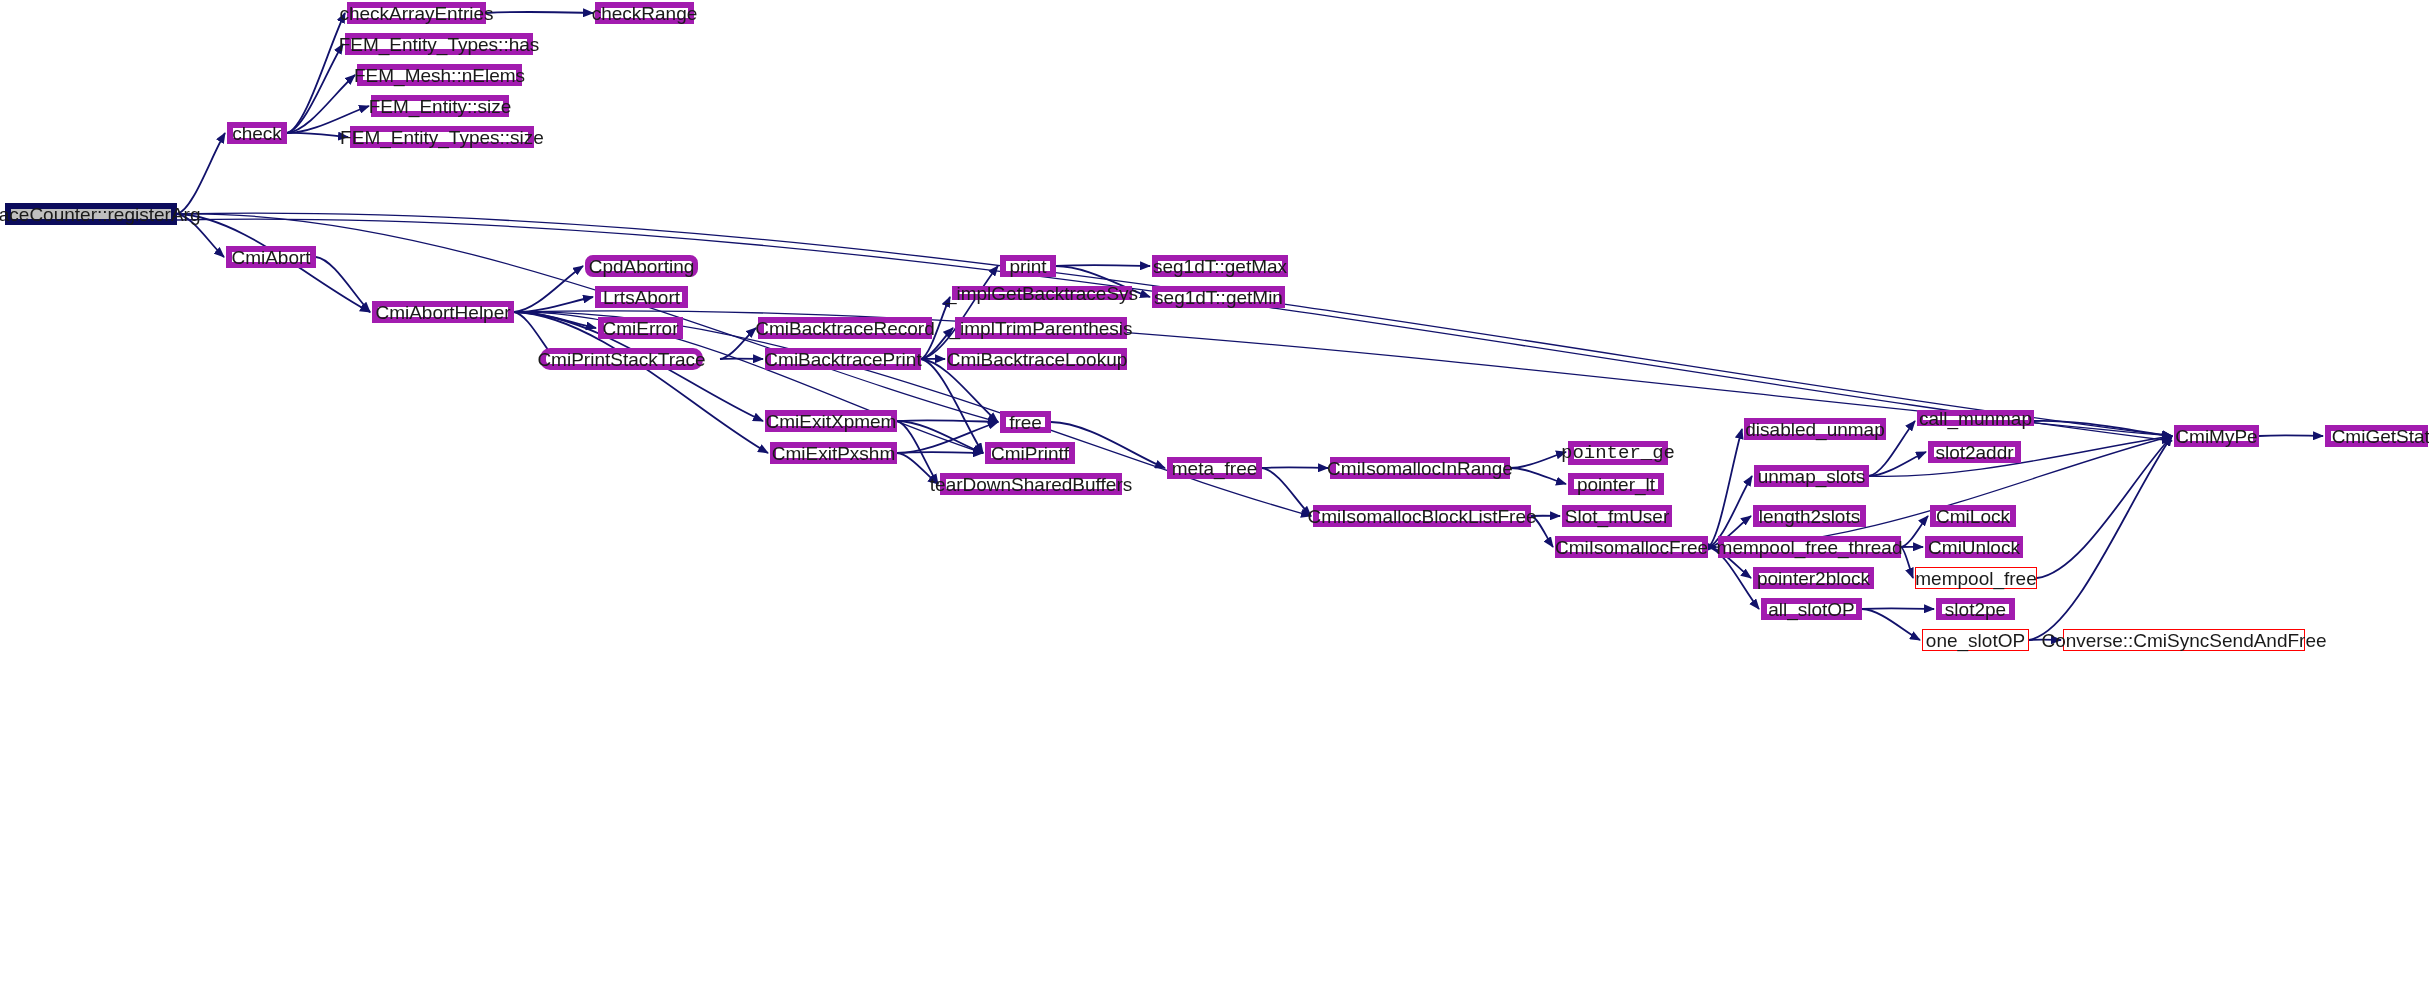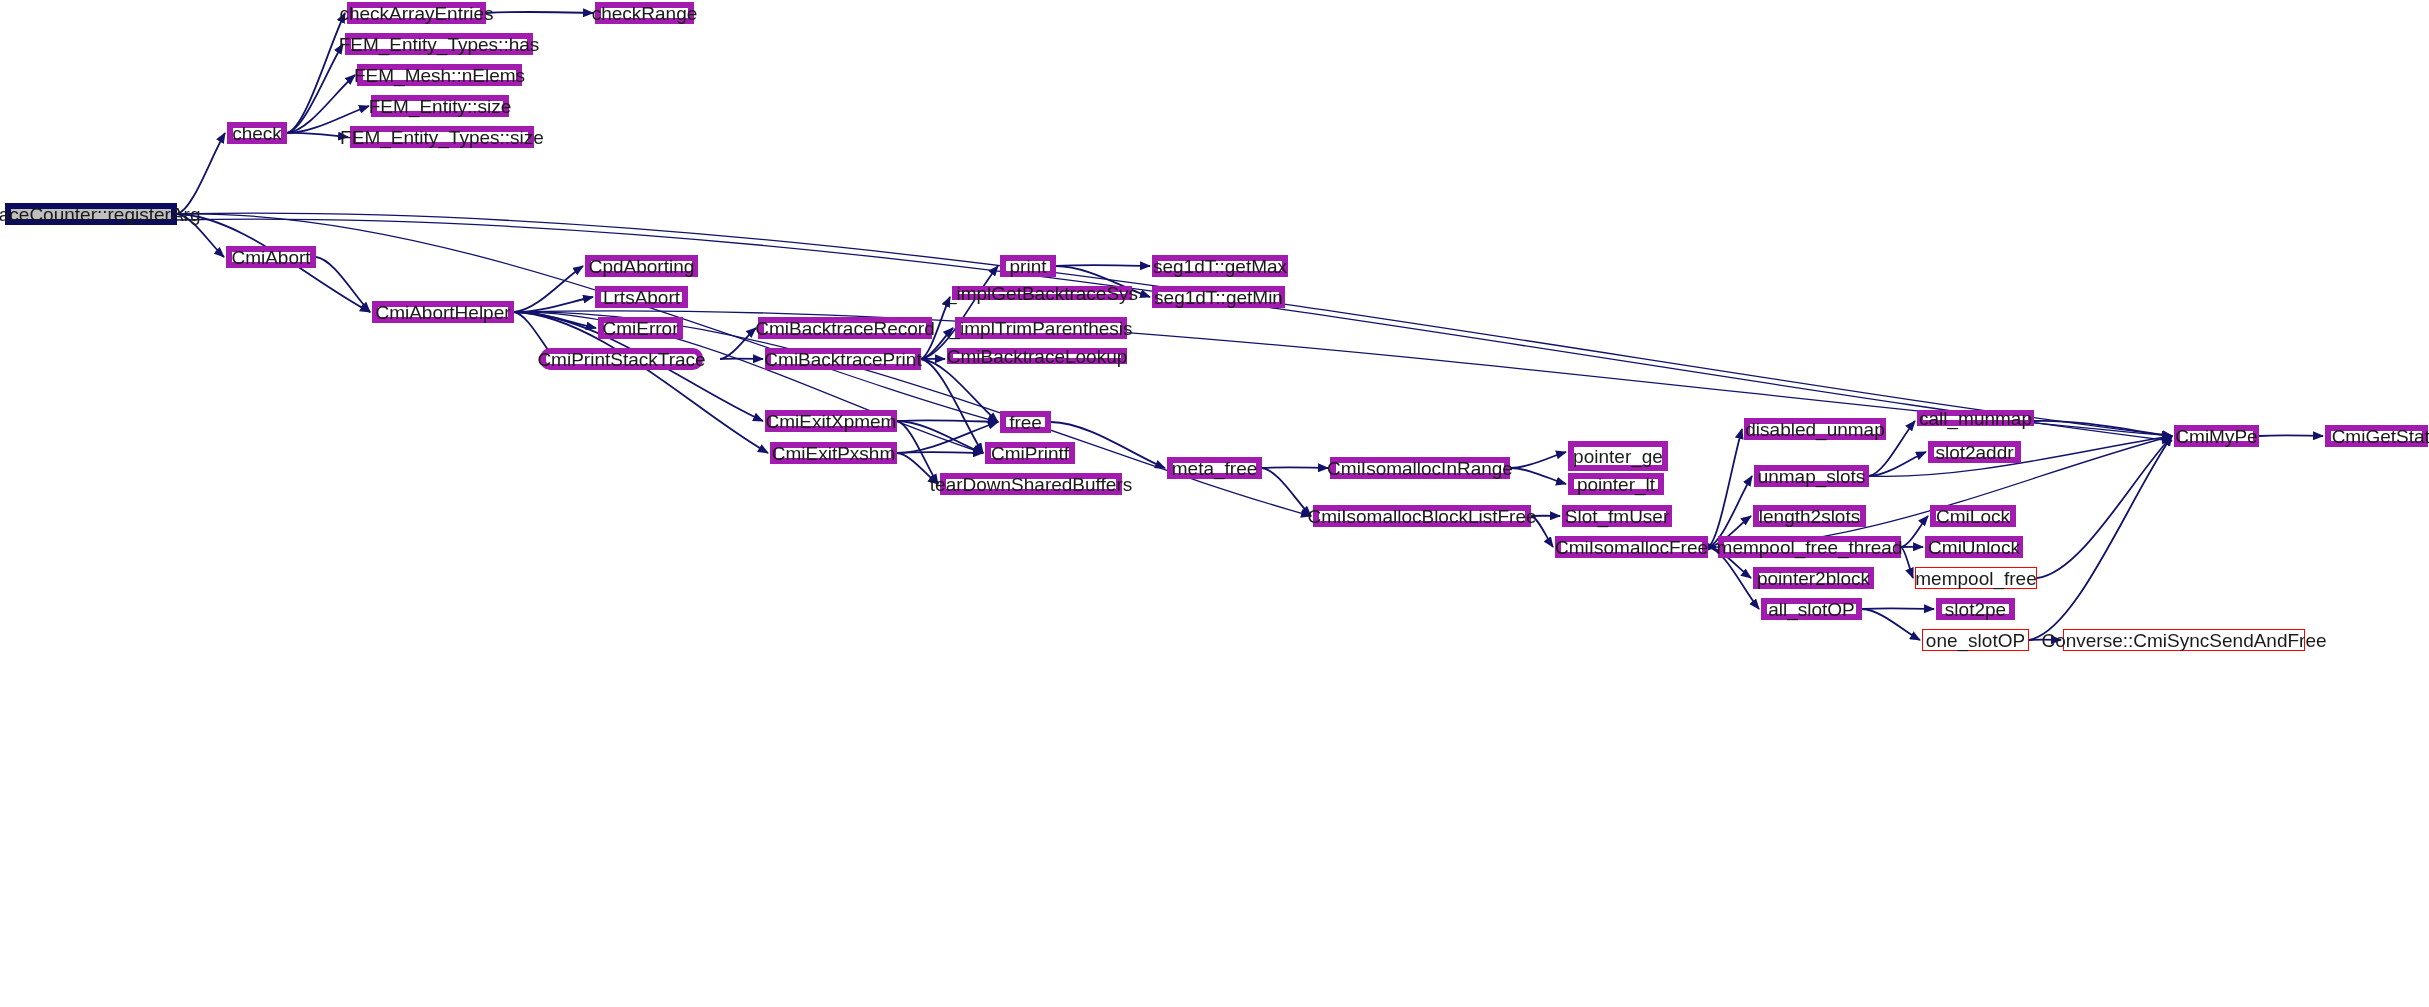--- a/index.html
+++ b/index.html
@@ -149,21 +149,21 @@
       </div>
       <div class="node" style="left: 350px; top: 126px; width: 184px; height: 22px;">
         <span>FEM_Entity_Types::size</span>
       </div>
       <div class="node" style="left: 226px; top: 246px; width: 90px; height: 22px;">
         <span>CmiAbort</span>
       </div>
       <div class="node" style="left: 372px; top: 301px; width: 142px; height: 22px;">
         <span>CmiAbortHelper</span>
       </div>
-      <div class="node" style="left: 585px; top: 255px; width: 113px; height: 22px;">
+      <div class="node" style="left: 585px; top: 255px; width: 113px; height: 22px; border-radius: 8px;">
         <span>CpdAborting</span>
       </div>
       <div class="node" style="left: 595px; top: 286px; width: 93px; height: 22px;">
         <span>LrtsAbort</span>
       </div>
       <div class="node" style="left: 598px; top: 317px; width: 85px; height: 22px;">
         <span>CmiError</span>
       </div>
       <div class="node" style="left: 540px; top: 348px; width: 163px; height: 22px; border-radius: 10px;">
         <span>CmiPrintStackTrace</span>
@@ -182,21 +182,21 @@
       </div>
       <div class="node" style="left: 1152px; top: 286px; width: 133px; height: 22px;">
         <span>seg1dT::getMin</span>
       </div>
       <div class="node" style="left: 952px; top: 286px; width: 180px; height: 14px;">
         <span>_implGetBacktraceSys</span>
       </div>
       <div class="node" style="left: 955px; top: 317px; width: 172px; height: 22px;">
         <span>_implTrimParenthesis</span>
       </div>
-      <div class="node" style="left: 947px; top: 348px; width: 180px; height: 16px; justify-content: center;">
+      <div class="node" style="left: 947px; top: 348px; width: 180px; height: 22px; justify-content: center;">
         <span>CmiBacktraceLookup</span>
       </div>
       <div class="node" style="left: 765px; top: 410px; width: 132px; height: 22px;">
         <span>CmiExitXpmem</span>
       </div>
       <div class="node" style="left: 770px; top: 442px; width: 127px; height: 22px;">
         <span>CmiExitPxshm</span>
       </div>
       <div class="node" style="left: 1000px; top: 411px; width: 51px; height: 22px;">
         <span>free</span>
@@ -206,21 +206,21 @@
       </div>
       <div class="node" style="left: 940px; top: 473px; width: 182px; height: 22px;">
         <span>tearDownSharedBuffers</span>
       </div>
       <div class="node" style="left: 1167px; top: 457px; width: 95px; height: 22px;">
         <span>meta_free</span>
       </div>
       <div class="node" style="left: 1330px; top: 457px; width: 180px; height: 22px;">
         <span>CmiIsomallocInRange</span>
       </div>
-      <div class="node" style="left: 1568px; top: 441px; width: 100px; height: 30px;">
+      <div class="node" style="left: 1568px; top: 441px; width: 100px; height: 24px; font-family: Liberation Mono, monospace;">
         <span>pointer_ge</span>
       </div>
       <div class="node" style="left: 1568px; top: 473px; width: 96px; height: 22px;">
         <span>pointer_lt</span>
       </div>
       <div class="node" style="left: 1313px; top: 505px; width: 218px; height: 22px;">
         <span>CmiIsomallocBlockListFree</span>
       </div>
       <div class="node" style="left: 1562px; top: 505px; width: 110px; height: 22px;">
         <span>Slot_fmUser</span>

